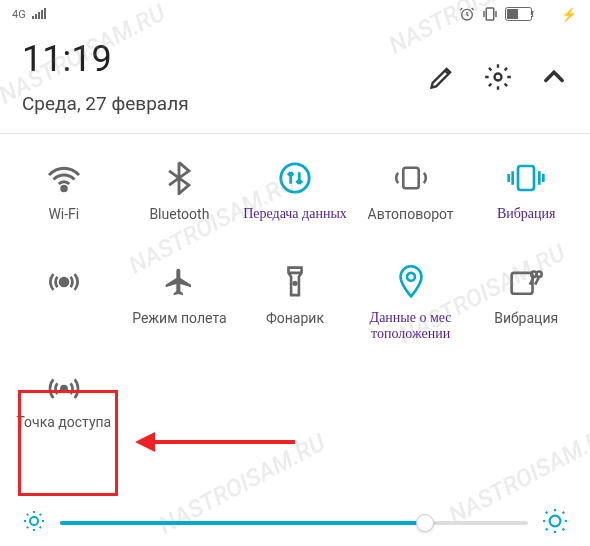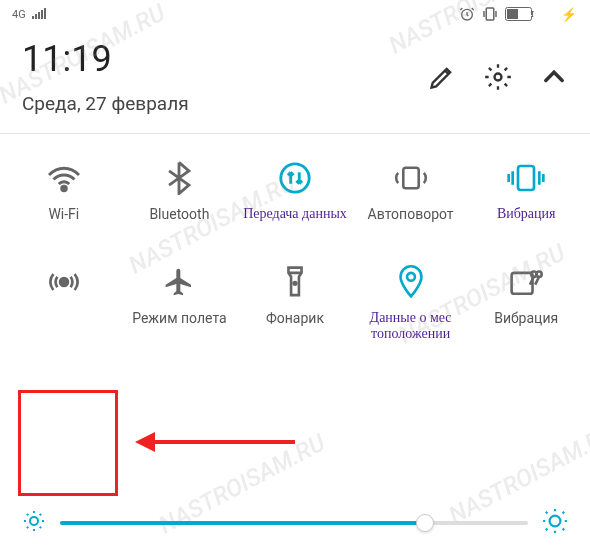--- a/index.html
+++ b/index.html
@@ -252,20 +252,29 @@
       <svg width="34" height="30" viewBox="0 0 26 22" fill="none" stroke="currentColor" stroke-width="2">
           <rect x="2" y="4" width="16" height="16" rx="2"></rect>
           <circle cx="19" cy="5" r="2"></circle>
           <circle cx="23" cy="5" r="2"></circle>
           <path d="M19 7l-3 6M23 7l-3 6"></path>
         </svg>
     </div>
     <div class="tile-label">Вибрация</div>
   </div>
 
+  <div class="tile inactive">
+    <div class="tile-icon">
+      <svg width="36" height="32" viewBox="0 0 26 24" fill="none" stroke="currentColor" stroke-width="2">
+          <circle cx="13" cy="14" r="2" fill="currentColor"></circle>
+          <path d="M8 18a7 7 0 010-8M18 10a7 7 0 010 8M5 21a11 11 0 010-14M21 7a11 11 0 010 14"></path>
+        </svg>
+    </div>
+    <div class="tile-label">Точка доступа</div>
+  </div>
 
 </div>
 
 <div class="highlight-box"></div>
 <div class="arrow">
   <svg width="160" height="24" viewBox="0 0 160 24">
       <line x1="160" y1="12" x2="14" y2="12" stroke="#e22" stroke-width="4"></line>
       <path d="M0 12L20 2v20z" fill="#e22"></path>
     </svg>
 </div>

